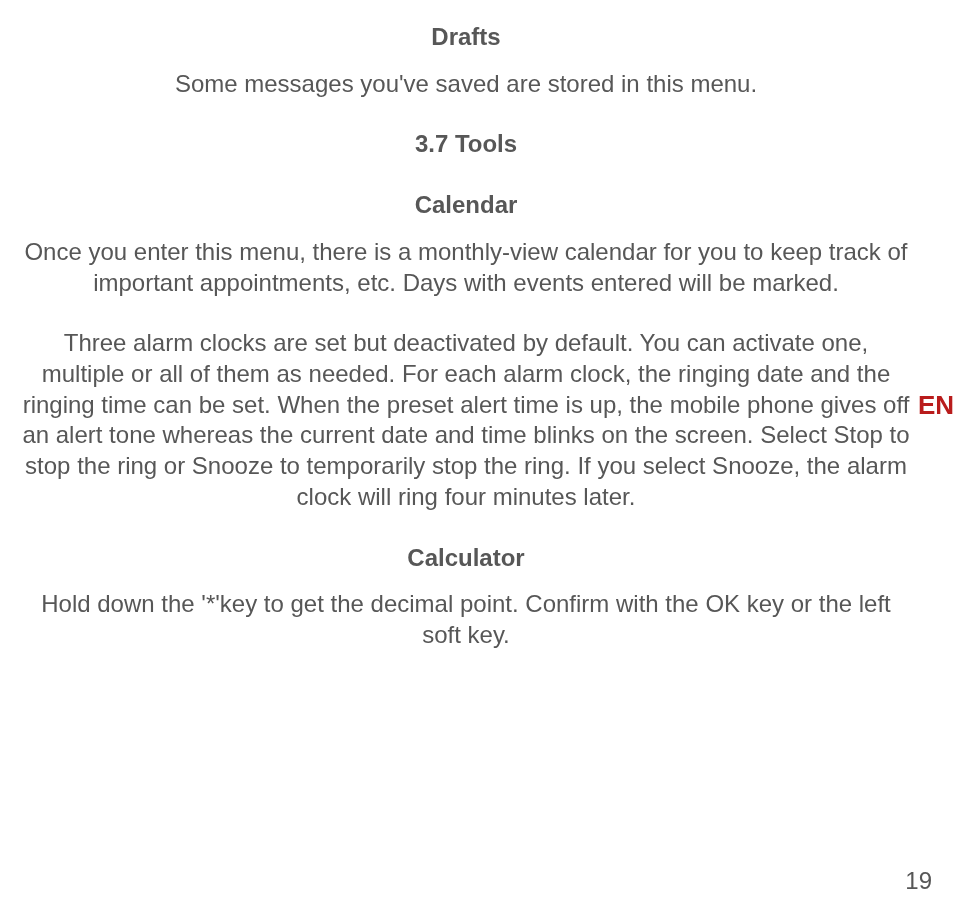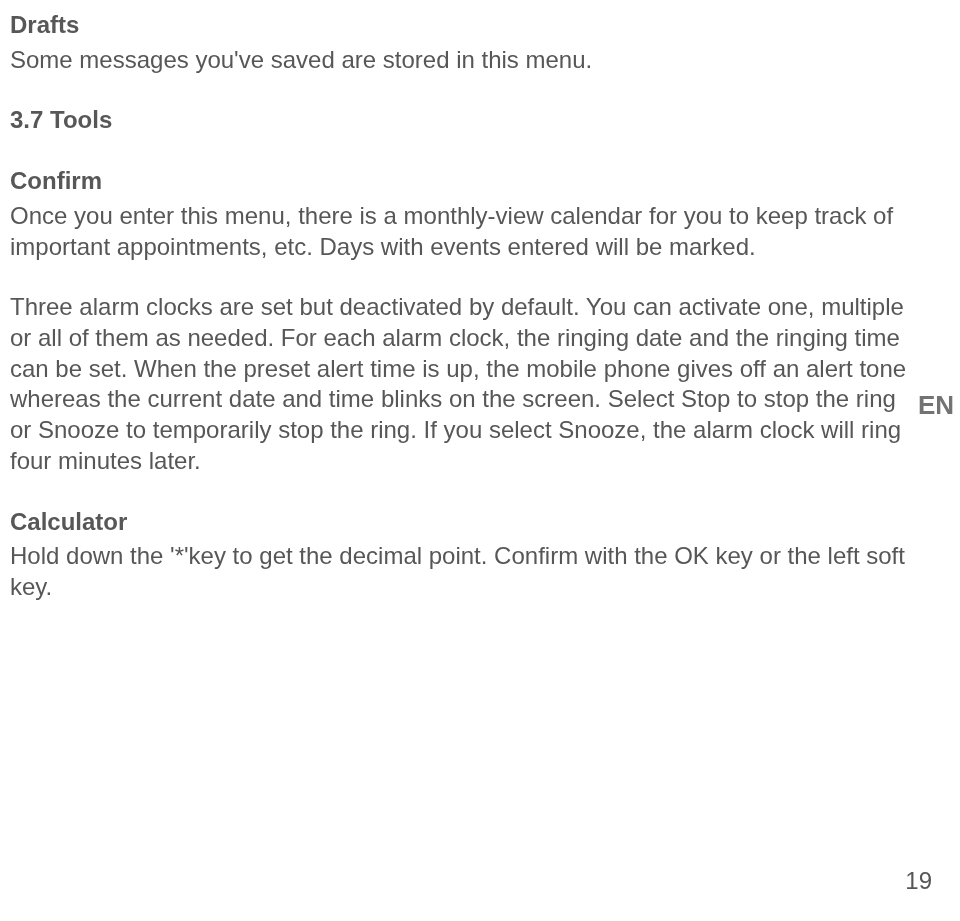--- a/index.html
+++ b/index.html
@@ -10,28 +10,28 @@
       font-family: Arial, Helvetica, sans-serif;
       font-size: 24px;
       line-height: 1.28;
       color: #575757;
       position: relative;
       padding: 6px 18px 0 6px;
     }
     .content { max-width: 920px; }
     .heading { font-weight: bold; }
     .section { margin-bottom: 30px; }
-    .section p { margin: 4px; }
+    .section p { margin: 16px; text-align: center; }
     .lang-tag {
       position: absolute;
       right: 6px;
       top: 389px;
       font-weight: bold;
       font-size: 26px;
-      color: #737373;
+      color: #b91c1c;
     }
     .page-num {
       position: absolute;
       right: 28px;
       bottom: 24px;
       font-size: 24px;
       color: #575757;
     }
     .tools-heading { margin-top: 2px; }
   </style>
@@ -44,21 +44,21 @@
     <p class="heading">Drafts</p>
     <p>Some messages you've saved are stored in this menu.</p>
   </div>
 
 
   <div class="section tools-heading">
     <p class="heading">3.7 Tools</p>
   </div>
 
   <div class="section">
-    <p class="heading">Confirm</p>
+    <p class="heading">Calendar</p>
     <p>Once you enter this menu, there is a monthly-view calendar for you to keep track of important appointments, etc. Days with events entered will be marked.</p>
   </div>
 
   <div class="section">
     <p>Three alarm clocks are set but deactivated by default. You can activate one, multiple or all of them as needed. For each alarm clock, the ringing date and the ringing time can be set. When the preset alert time is up, the mobile phone gives off an alert tone whereas the current date and time blinks on the screen. Select Stop to stop the ring or Snooze to temporarily stop the ring. If you select Snooze, the alarm clock will ring four minutes later.</p>
   </div>
 
   <div class="section">
     <p class="heading">Calculator</p>
     <p>Hold down the '*'key to get the decimal point. Confirm with the OK key or the left soft key.</p>

